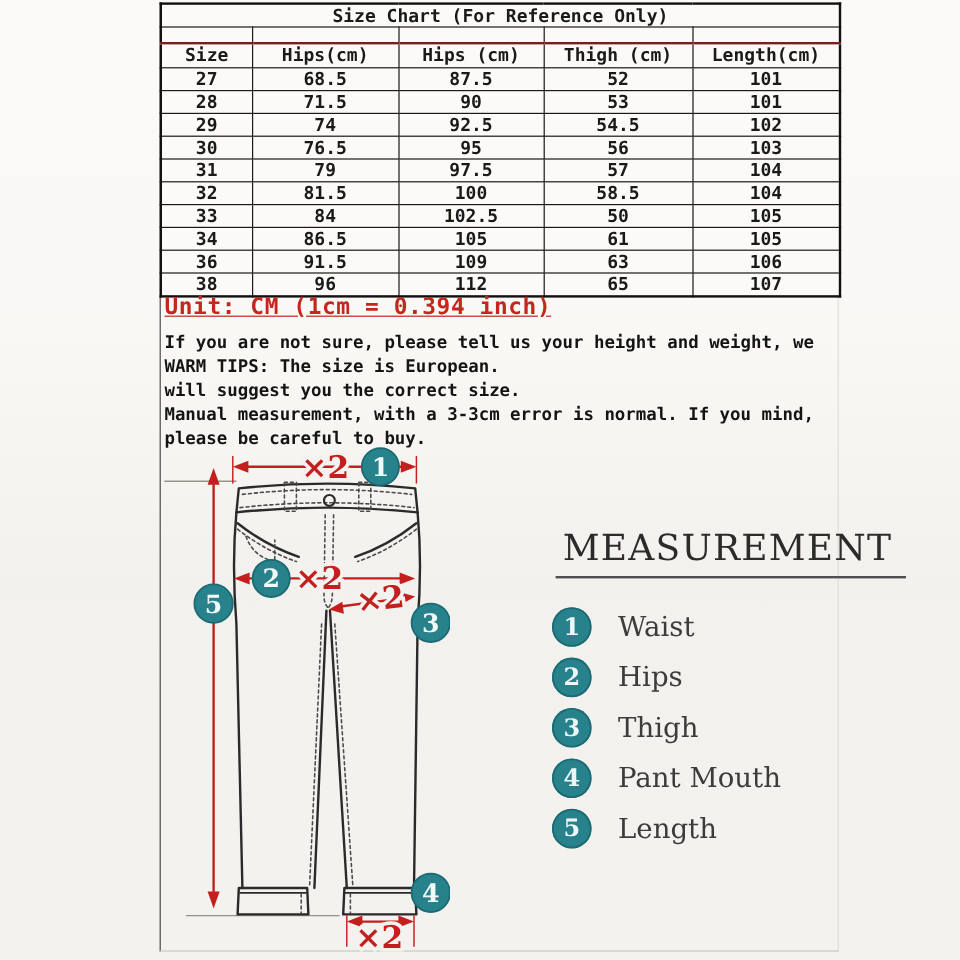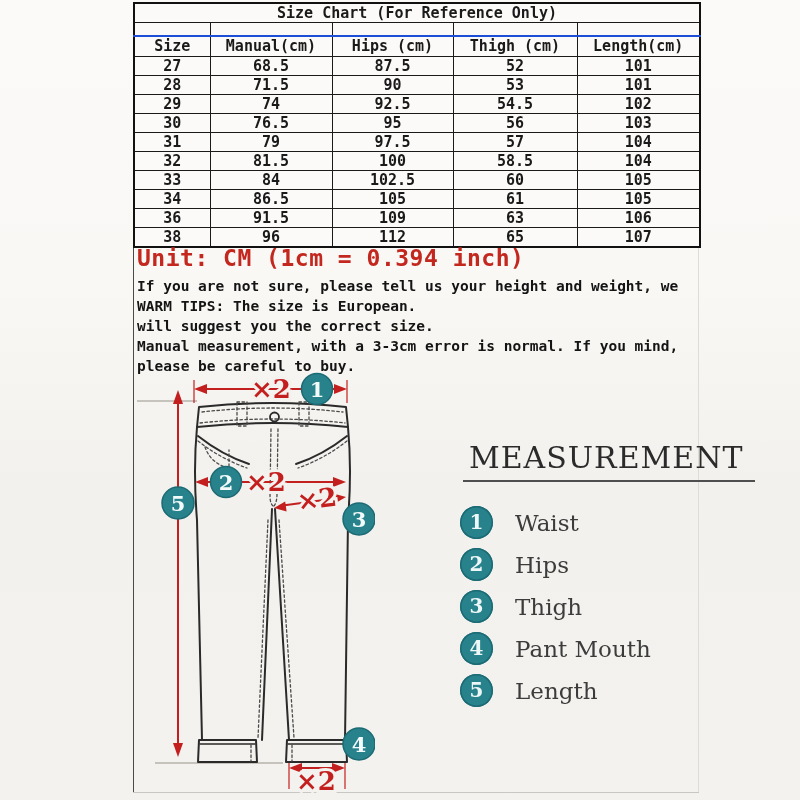--- a/index.html
+++ b/index.html
@@ -31,26 +31,26 @@
     font-weight:bold;padding:0;
     font-size:15px;line-height:18px;height:18px;
     overflow:hidden;white-space:nowrap;
   }
   table.size-chart{border:2px solid #111;}
   td.title-cell{
     height:26px;font-size:17px;line-height:26px;white-space:pre;
     border-bottom:1px solid #1a1a1a;
   }
   tr.spacer-row td{height:12px;}
-  tr.header-row th{border-top:2px solid #1d4ed8;height:19px;line-height:19px;}
+  tr.header-row th{border-top:2px solid #7f1d1d;height:19px;line-height:19px;}
 
   .unit-note{
     position:absolute;left:122px;top:245px;
-    font-size:23px;font-weight:bold;color:#c3271e;
-    letter-spacing:0.5px;white-space:pre;
+    font-size:19px;font-weight:bold;color:#c3271e;
+    letter-spacing:0.5px;white-space:pre;text-decoration:underline;
   }
   .tips{
     position:absolute;left:122px;top:276px;
     font-size:14.5px;font-weight:bold;line-height:20px;
     color:#141414;white-space:pre;
   }
 
   
   .legend{position:absolute;left:445px;top:440px;width:250px;
     font-family:"DejaVu Serif","Liberation Serif",serif;}
@@ -113,21 +113,21 @@
       </tr>
       <tr class="spacer-row">
         <td></td>
           <td></td>
         <td></td>
           <td></td>
         <td></td>
       </tr>
       <tr class="header-row" id="header-row">
           <th>Size</th>
-          <th>Manual(cm)</th>
+          <th>Hips(cm)</th>
           <th>Hips (cm)</th>
           <th>Thigh (cm)</th>
           <th>Length(cm)</th>
         </tr>
     <tr>
           <td>27</td>
           <td>68.5</td>
           <td>87.5</td>
           <td>52</td>
           <td>101</td>
@@ -164,21 +164,21 @@
           <td>32</td>
           <td>81.5</td>
           <td>100</td>
           <td>58.5</td>
           <td>104</td>
         </tr>
         <tr>
           <td>33</td>
           <td>84</td>
           <td>102.5</td>
-          <td>60</td>
+          <td>50</td>
           <td>105</td>
         </tr>
         <tr>
           <td>34</td>
           <td>86.5</td>
           <td>105</td>
           <td>61</td>
           <td>105</td>
         </tr>
         <tr>

